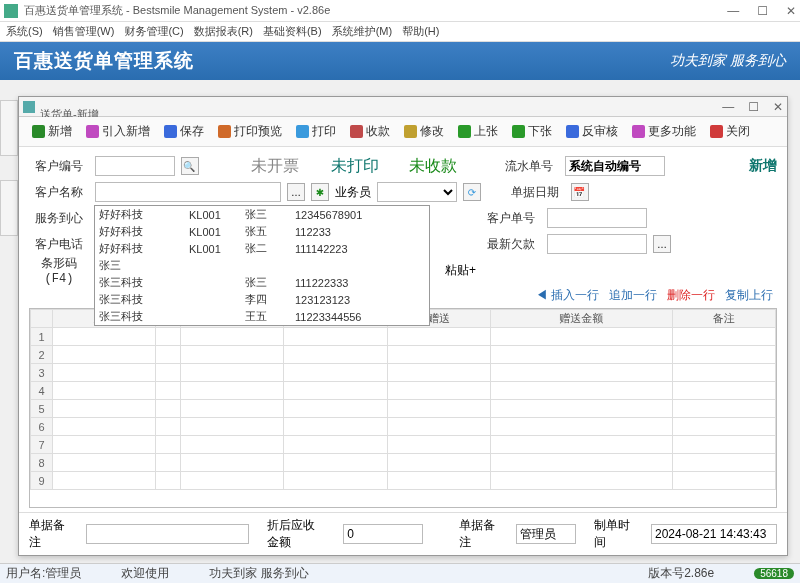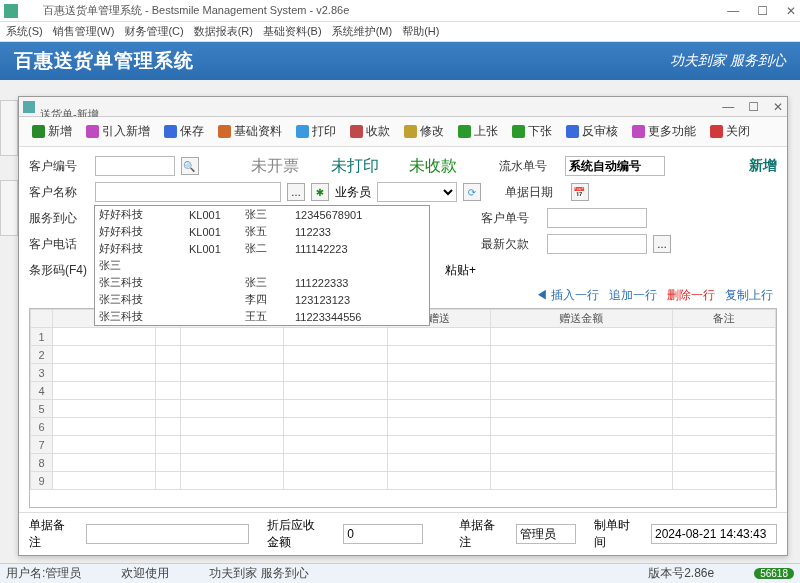--- a/index.html
+++ b/index.html
@@ -1,36 +1,36 @@
 <!DOCTYPE html>
 <html><head>
 <meta charset="utf-8">
 <style>
 * { margin: 0; padding: 0; box-sizing: border-box; font-family: "Microsoft YaHei", SimSun, sans-serif; font-size: 12px; }
 body { background: #f0f0f0; width: 800px; height: 583px; overflow: hidden; position: relative; }
-.titlebar { height: 22px; background: #fff; display: flex; align-items: center; padding: 0 4px; border-bottom: 1px solid #ddd; gap: 19px; }
+.titlebar { height: 22px; background: #fff; display: flex; align-items: center; padding: 0 4px; border-bottom: 1px solid #ddd; }
 .titlebar .app-icon { width: 14px; height: 14px; background: #4a8; margin-right: 6px; }
 .titlebar .title { flex: 1; color: #555; font-size: 11px; }
 .titlebar .wnd-btns { display: flex; gap: 18px; color: #666; }
 .menubar { height: 20px; background: #fff; display: flex; align-items: center; padding: 0 6px; gap: 10px; color: #444; border-bottom: 1px solid #ddd; }
 .menubar span { font-size: 11px; }
 .brandbar { height: 38px; background: linear-gradient(#3d7fc4,#2a6db0); color: #fff; display: flex; align-items: center; padding: 0 14px; justify-content: space-between; }
 .brandbar .brand { font-size: 19px; font-weight: bold; letter-spacing: 1px; }
 .brandbar .slogan { font-style: italic; font-size: 14px; }
 .dialog { position: absolute; left: 18px; top: 96px; width: 770px; height: 460px; background: #fff; border: 1px solid #999; box-shadow: 0 2px 6px rgba(0,0,0,.2); display: flex; flex-direction: column; }
 .dlg-title { height: 20px; background: #f4f4f4; display: flex; align-items: center; padding: 0 4px; border-bottom: 1px solid #ccc; }
 .dlg-title .ico { width: 12px; height: 12px; background: #5aa; margin-right: 5px; }
 .dlg-title .txt { flex: 1; color: #555; font-size: 11px; margin-top: 16px; }
 .dlg-title .wnd-btns { display: flex; gap: 14px; color: #666; font-size: 11px; }
 .toolbar { height: 30px; display: flex; align-items: center; padding: 0 8px; gap: 4px; border-bottom: 1px solid #ddd; background: #fafafa; }
 .tb-btn { display: flex; align-items: center; gap: 3px; padding: 2px 5px; color: #333; cursor: default; white-space: nowrap; }
 .tb-ico { width: 13px; height: 13px; border-radius: 2px; display: inline-block; }
 .form-area { padding: 6px 10px 2px; }
 .form-row { display: flex; align-items: center; height: 26px; gap: 6px; }
-.lbl { width: 60px; text-align: left; color: #333; }
+.lbl { width: 60px; text-align: center; color: #333; font-family: Liberation Mono, monospace; }
 .inp { height: 20px; border: 1px solid #bbb; padding: 0 3px; background: #fff; }
 .sm-btn { width: 18px; height: 18px; border: 1px solid #aaa; background: #f5f5f5; display: flex; align-items: center; justify-content: center; font-size: 10px; }
 .status-txt { font-size: 16px; }
 .red { color: #0f766e; }
 .green { color: #1a8a1a; }
 .watermark { position: absolute; font-size: 28px; color: #e22; font-weight: bold; pointer-events: none; }
 .dropdown { position: absolute; left: 94px; top: 205px; width: 336px; background: #fff; border: 1px solid #999; z-index: 100; }
 .dropdown table { width: 100%; border-collapse: collapse; }
 .dropdown td { padding: 1px 4px; font-size: 11px; color: #333; border: 0; white-space: nowrap; }
 .grid-wrap { flex: 1; margin: 2px 10px 4px; border: 1px solid #bbb; position: relative; overflow: hidden; }
@@ -100,21 +100,21 @@
       <div class="tb-btn">
         <span class="tb-ico" style="background:#c04ac0"></span>
         <span>引入新增</span>
       </div>
       <div class="tb-btn">
         <span class="tb-ico" style="background:#3a6adc"></span>
         <span>保存</span>
       </div>
       <div class="tb-btn">
         <span class="tb-ico" style="background:#d06a2a"></span>
-        <span>基础资料</span>
+        <span>打印预览</span>
       </div>
       <div class="tb-btn">
         <span class="tb-ico" style="background:#3a9add"></span>
         <span>打印</span>
       </div>
       <div class="tb-btn">
         <span class="tb-ico" style="background:#c04a4a"></span>
         <span>收款</span>
       </div>
       <div class="tb-btn">

